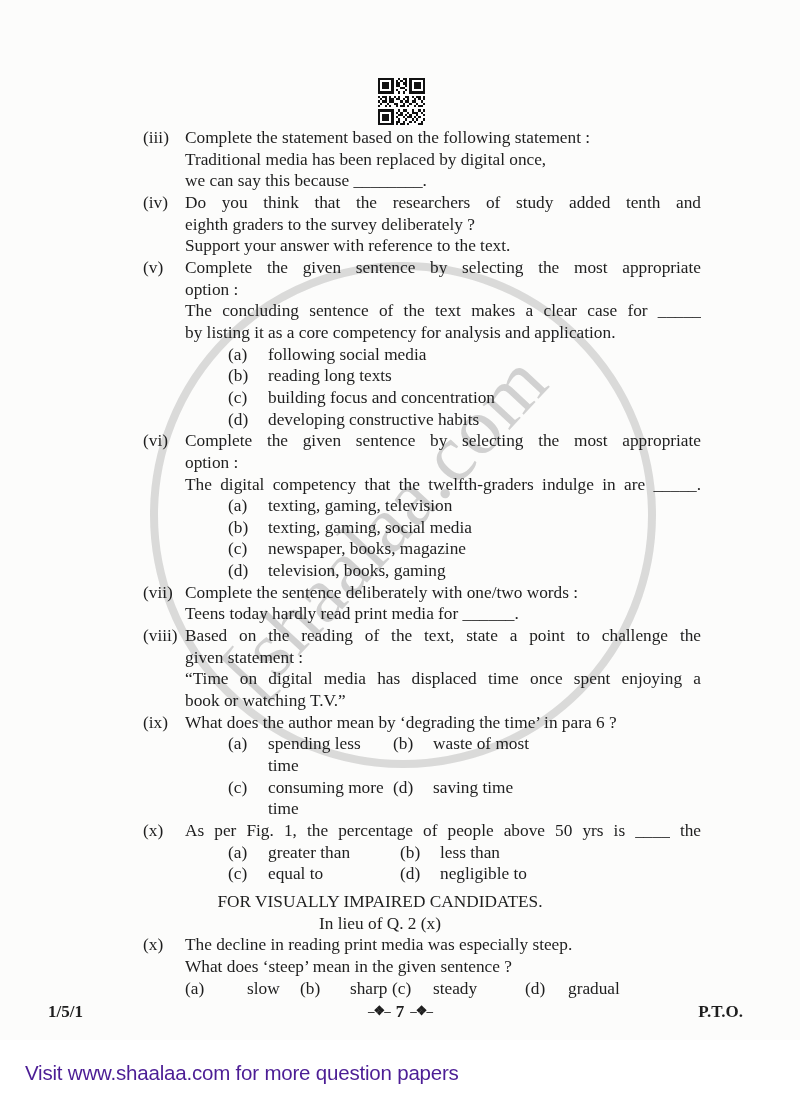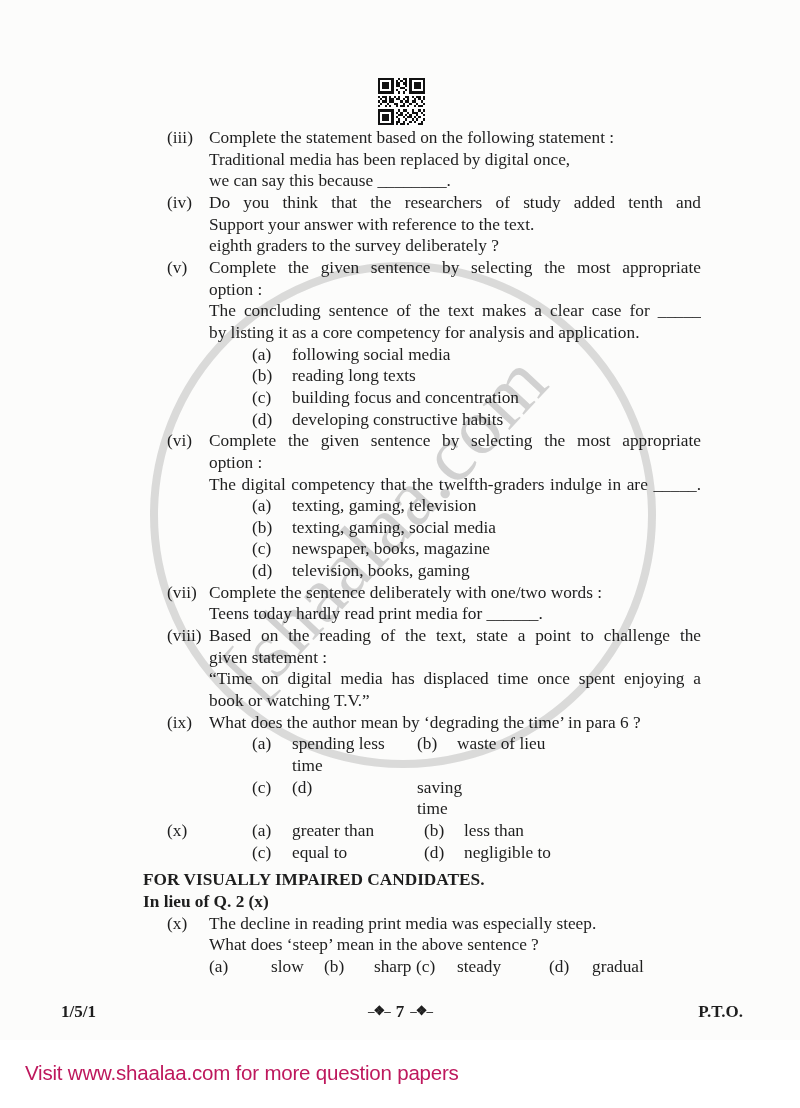--- a/index.html
+++ b/index.html
@@ -19,45 +19,45 @@
     transform:translate(-50%,-50%) rotate(-47deg);
     font-size:80px;letter-spacing:1px;white-space:nowrap;
     color:rgba(158,158,158,0.45);z-index:0;
     font-family:"Liberation Serif","DejaVu Serif",serif;
   }
   
   .qr{position:absolute;left:378px;top:78px;width:47px;height:47px;z-index:1;}
   
   .content{position:absolute;left:143px;top:127px;width:558px;z-index:2;}
   .q{display:flex;}
-  .qn{flex:0 0 42px;white-space:nowrap;margin-left:24px;}
+  .qn{flex:0 0 42px;white-space:nowrap;}
   .qb{flex:1;min-width:0;}
   .j{text-align:justify;text-align-last:justify;}
   .opt{display:flex;margin-left:43px;}
   .opt .ol{flex:0 0 40px;}
   .opt2{display:grid;grid-template-columns:40px 125px 40px auto;margin-left:43px;}
   .opt2x{display:grid;grid-template-columns:40px 132px 40px auto;margin-left:43px;}
   .optline{display:flex;}
   .optline .w1{flex:0 0 62px;} .optline .w2{flex:0 0 53px;}
   .optline .w3{flex:0 0 50px;} .optline .w4{flex:0 0 42px;}
   .optline .w5{flex:0 0 41px;} .optline .w6{flex:0 0 92px;}
   .optline .w7{flex:0 0 43px;}
-  .hwrap{width:474px;font-weight:bold;}
+  .hwrap{width:474px;text-align:center;font-weight:normal;}
   .hwrap.first{margin-top:6px;}
   
   .foot{position:absolute;top:1001px;z-index:2;font-weight:600;font-size:17px;}
-  .foot-left{left:61px;}
+  .foot-left{left:48px;}
   .foot-center{left:0;width:800px;text-align:center;font-weight:700;}
   .foot-right{right:57px;}
   .deco{font-size:13px;letter-spacing:-1px;position:relative;top:-2px;padding:0 6px;}
   
   .banner{
     position:absolute;left:25px;top:1062px;z-index:2;
     font-family:"Liberation Sans","DejaVu Sans",sans-serif;
-    font-size:20.5px;color:#be185d;letter-spacing:-0.2px;
+    font-size:20.5px;color:#4c1d95;letter-spacing:-0.2px;
     background:#ffffff;
   }
   .banner-strip{position:absolute;left:0;top:1040px;width:800px;height:68px;background:#ffffff;z-index:1;}
 </style>
 </head>
 <body>
 
 <div class="page">
 
   <div class="wm-ring"></div>
@@ -91,22 +91,22 @@
         <div>Complete the statement based on the following statement :</div>
         <div>Traditional media has been replaced by digital once,</div>
         <div>we can say this because ________.</div>
       </div>
     </div>
 
     <div class="q">
       <span class="qn">(iv)</span>
       <div class="qb">
         <div class="j">Do you think that the researchers of study added tenth and</div>
+        <div>eighth graders to the survey deliberately ?</div>
         <div>Support your answer with reference to the text.</div>
-        <div>eighth graders to the survey deliberately ?</div>
       </div>
     </div>
 
     <div class="q">
       <span class="qn">(v)</span>
       <div class="qb">
         <div class="j">Complete the given sentence by selecting the most appropriate</div>
         <div>option :</div>
         <div class="j">The concluding sentence of the text makes a clear case for _____</div>
         <div>by listing it as a core competency for analysis and application.</div>
@@ -173,33 +173,35 @@
     </div>
 
     <div class="q">
       <span class="qn">(ix)</span>
       <div class="qb">
         <div>What does the author mean by ‘degrading the time’ in para 6 ?</div>
         <div class="opt2">
           <span>(a)</span>
             <span>spending less time</span>
           <span>(b)</span>
-            <span>waste of lieu</span>
+            <span>waste of most</span>
         </div>
         <div class="opt2">
           <span>(c)</span>
+            <span>consuming more time</span>
           <span>(d)</span>
             <span>saving time</span>
         </div>
       </div>
     </div>
 
     <div class="q">
       <span class="qn">(x)</span>
       <div class="qb">
+        <div class="j">As per Fig. 1, the percentage of people above 50 yrs is ____ the</div>
         <div class="opt2x">
           <span>(a)</span>
             <span>greater than</span>
           <span>(b)</span>
             <span>less than</span>
         </div>
         <div class="opt2x">
           <span>(c)</span>
             <span>equal to</span>
           <span>(d)</span>
@@ -208,21 +210,21 @@
       </div>
     </div>
 
     <div class="hwrap first">FOR VISUALLY IMPAIRED CANDIDATES.</div>
     <div class="hwrap">In lieu of Q. 2 (x)</div>
 
     <div class="q">
       <span class="qn">(x)</span>
       <div class="qb">
         <div>The decline in reading print media was especially steep.</div>
-        <div>What does ‘steep’ mean in the above sentence ?</div>
+        <div>What does ‘steep’ mean in the given sentence ?</div>
         <div class="optline">
           <span class="w1">(a)</span>
           <span class="w2">slow</span>
           <span class="w3">(b)</span>
           <span class="w4">sharp</span>
           <span class="w5">(c)</span>
           <span class="w6">steady</span>
           <span class="w7">(d)</span>
           <span>gradual</span>
         </div>

